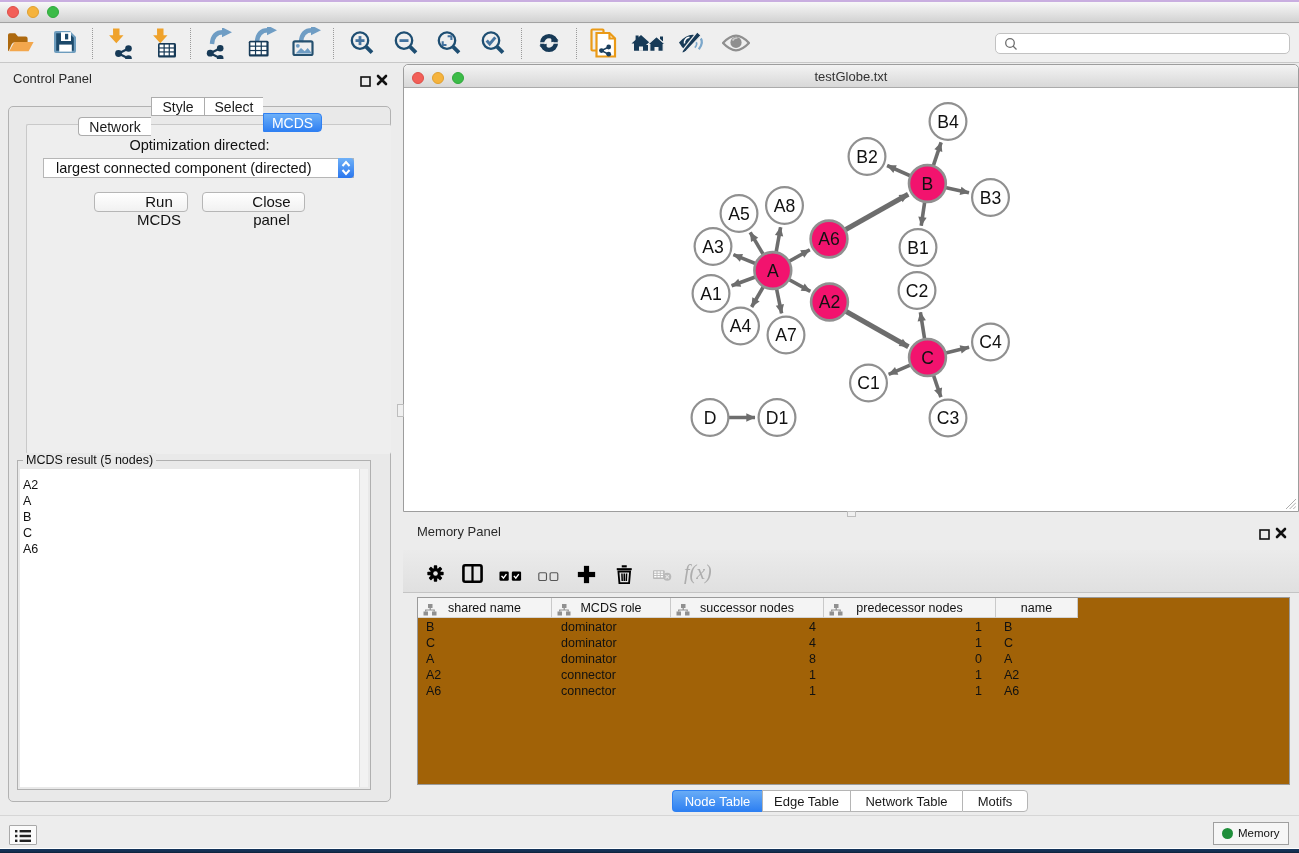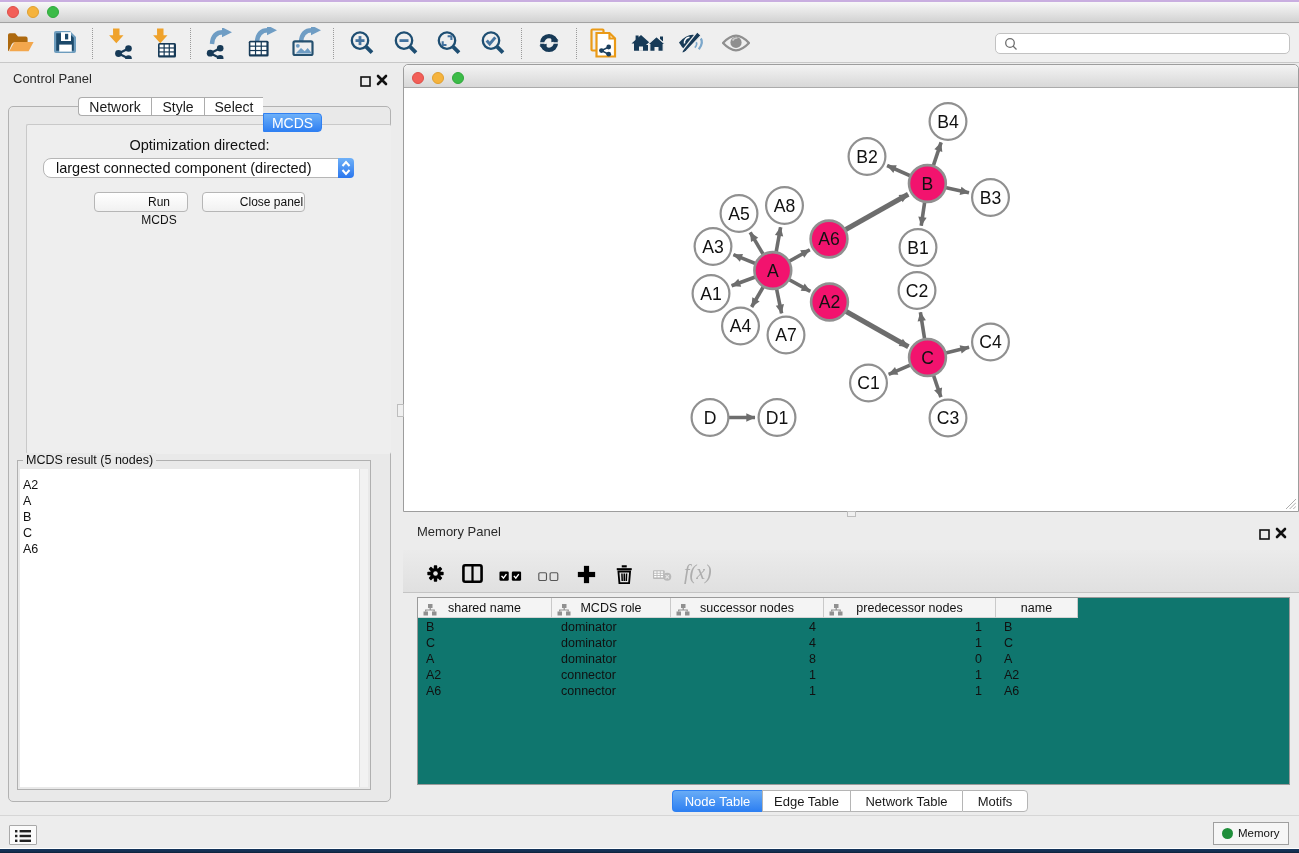--- a/index.html
+++ b/index.html
@@ -13,36 +13,36 @@
 .search { position:absolute; left:995px; top:9px; width:295px; height:21px; background:#fff; border:1px solid #c2c2c2; border-radius:5px; }
 .cpanel-title { left:13px; top:71px; font-size:13px; color:#2a2a2a; }
 .tabs { left:78px; top:97px; height:19px; display:flex; }
 .tab { box-sizing:border-box; height:19px; line-height:18px; font-size:14px; color:#1a1a1a; background:#fff; border:1px solid #acacac; border-right:none; text-align:center; }
 .tab.first { border-radius:4px 0 0 4px; }
 .tab.last { border-radius:0 4px 4px 0; border-right:1px solid #acacac; }
 .tab.sel { background:linear-gradient(#6db0f8,#3080f2); color:#fff; border-color:#3080f2;margin-top:16px; }
 .cp-outer { left:8px; top:106px; width:383px; height:696px; background:#e9e9e9; border:1px solid #b2b2b2; border-radius:5px; }
 .cp-inner { left:26px; top:124px; width:365px; height:330px; background:#eeeeee; border:1px solid #c9c9c9; border-radius:2px; border-right:none; border-bottom:none; }
 .optlabel { left:0; top:137px; width:399px; text-align:center; font-size:14.5px; color:#111; }
-.dropdown { left:43px; top:158px; width:311px; height:20px; background:#fff; border:1px solid #b6b6b6; border-radius:8px; font-size:14.5px; color:#111; line-height:18px; padding-left:12px; }
+.dropdown { left:43px; top:158px; width:311px; height:20px; background:#fff; border:1px solid #b6b6b6; border-radius:0; font-size:14.5px; color:#111; line-height:18px; padding-left:12px; }
 .stepper { position:absolute; right:-1px; top:-1px; width:16px; height:20px; border-radius:0 4px 4px 0; background:linear-gradient(#6fb1f8,#2a76ee); }
-.btn { position:absolute; height:20px; background:linear-gradient(#ffffff,#f1f1f1); border:1px solid #b6b6b6; border-radius:4px; font-size:12px; color:#111; text-align:center; line-height:18px;padding-left:36px; }
+.btn { position:absolute; height:20px; background:linear-gradient(#ffffff,#f1f1f1); border:1px solid #b6b6b6; border-radius:4px; font-size:15px; color:#111; text-align:center; line-height:18px;padding-left:36px; }
 .fieldset { left:17px; top:460px; width:354px; height:330px; border:1px solid #b0b0b0; }
 .legend { position:absolute; left:5px; top:-8px; background:#e9e9e9; padding:0 3px; font-size:12.5px; color:#111; z-index:3; }
 .mlist { position:absolute; left:2px; top:8px; right:2px; bottom:2px; background:#fff; font-size:12.5px; color:#111; padding-top:8px; }
 .mlist .it { padding-left:3px; height:16px; line-height:16px; }
 .sbtrack { position:absolute; right:0; top:0; bottom:0; width:9px; background:#f2f2f2; border-left:1px solid #dddddd; height:auto; }
 .netwin { left:403px; top:64px; width:896px; height:448px; background:#fff; border:1px solid #9d9d9d; border-radius:5px 5px 0 0; }
 .nettitle { position:absolute; left:0; top:0; right:0; height:23px; background:linear-gradient(#f3f3f3,#d8d8d8); border-bottom:1px solid #ababab; border-radius:5px 5px 0 0; }
 .nettitle .t { position:absolute; left:0; right:0; top:4px; text-align:center; font-size:13px; color:#333; }
 svg.net { position:absolute; left:0px; top:24px; }
 svg.net text { font-family:"Liberation Sans", sans-serif; }
 .tpanel-title { left:417px; top:524px; font-size:13px; color:#2a2a2a; }
 .ttoolbar { left:403px; top:550px; width:896px; height:43px; background:linear-gradient(#ebebeb,#e0e0e0); border-bottom:1px solid #c4c4c4; }
-.tbl { left:417px; top:597px; width:873px; height:188px; background:#0f766e; border:1px solid #9a9a9a; }
+.tbl { left:417px; top:597px; width:873px; height:188px; background:#a16207; border:1px solid #9a9a9a; }
 .th { position:absolute; top:0; height:20px; background:#f4f4f4; border-right:1px solid #c9c9c9; border-bottom:1px solid #d4d4d4; font-size:12.5px; color:#111; text-align:center; line-height:20px; }
 .th .hic { position:absolute; left:5px; top:4px; }
 .cell { position:absolute; height:16px; line-height:16px; font-size:12.5px; color:#111; }
 .bottabs { left:672px; top:790px; height:22px; display:flex; }
 .btab { box-sizing:border-box; height:22px; line-height:21px; font-size:13px; color:#1a1a1a; background:#fff; border:1px solid #b5b5b5; border-right:none; text-align:center; }
 .btab.first { border-radius:4px 0 0 4px; }
 .btab.last { border-radius:0 4px 4px 0; border-right:1px solid #b5b5b5; }
 .btab.sel { background:linear-gradient(#68acf6,#2e80f2); color:#fff; border-color:#2e80f2; }
 .statusbar { left:0; top:815px; width:1299px; height:33px; background:#ededed; border-top:1px solid #d6d6d6; }
 .sbtn { position:absolute; left:9px; top:9px; width:28px; height:20px; box-sizing:border-box; background:#fbfbfb; border:1px solid #a9a9a9; border-radius:1px; text-align:center; padding-top:2.5px; }
@@ -236,21 +236,21 @@
 <div class="abs cpanel-title">Control Panel</div>
 <div class="abs" style="left:360px; top:73px;"><svg width="11" height="11" viewBox="0 0 11 11" xmlns="http://www.w3.org/2000/svg">
       <rect x="1" y="1" width="9" height="9" fill="none" stroke="#111" stroke-width="1.6"></rect>
     </svg></div>
 <div class="abs" style="left:376px; top:72px;"><svg width="12" height="12" viewBox="0 0 12 12" xmlns="http://www.w3.org/2000/svg">
       <path d="M2,2 L10,10 M10,2 L2,10" stroke="#111" stroke-width="2.6" stroke-linecap="round"></path>
     </svg></div>
 <div class="abs cp-outer"></div>
 <div class="abs cp-inner"></div>
 <div class="abs tabs">
-  <div class="tab first" style="width:73px;">Network</div>
+  <div class="tab first" style="width:73px;margin-top:20px;">Network</div>
     <div class="tab" style="width:53px;">Style</div>
     <div class="tab" style="width:59px;">Select</div>
     <div class="tab last sel" style="width:59px;">MCDS</div>
 </div>
 <div class="abs optlabel">Optimization directed:</div>
 <div class="abs dropdown">largest connected component (directed)
   <div class="stepper"><svg width="16" height="20" viewBox="0 0 16 20" xmlns="http://www.w3.org/2000/svg">
         <path d="M4.5,8 L8,4 L11.5,8" fill="none" stroke="#fff" stroke-width="2"></path>
         <path d="M4.5,12 L8,16 L11.5,12" fill="none" stroke="#fff" stroke-width="2"></path>
       </svg></div>
@@ -266,20 +266,21 @@
       <div class="it">C</div>
       <div class="it">A6</div>
     <div class="sbtrack"></div>
   </div>
 </div>
 <div class="abs netwin">
   <div class="nettitle">
     <div class="tl" style="left:8px; top:7px; background:#f25f58; border:0.5px solid #dd4f49;"></div>
     <div class="tl" style="left:28px; top:7px; background:#f5b33d; border:0.5px solid #e0a02f;"></div>
     <div class="tl" style="left:48px; top:7px; background:#3cbb48; border:0.5px solid #2fa93c;"></div>
+    <div class="t">testGlobe.txt</div>
   </div>
   <svg class="net" width="895" height="422" viewBox="0 0 895 422" xmlns="http://www.w3.org/2000/svg">
 <defs>
         <marker id="arw" markerUnits="userSpaceOnUse" markerWidth="12" markerHeight="10" viewBox="0 0 10 10" refX="9.2" refY="5" orient="auto">
           <path d="M0.5,0.8 L9.6,5 L0.5,9.2 z" fill="#6d6d6d"></path>
         </marker>
       </defs>
 <line x1="366.9" y1="182.2" x2="327.6" y2="196.8" stroke="#6d6d6d" stroke-width="3.6" marker-end="url(#arw)"></line>
 <line x1="366.9" y1="180.8" x2="329.4" y2="165.7" stroke="#6d6d6d" stroke-width="3.6" marker-end="url(#arw)"></line>
 <line x1="367.8" y1="179.8" x2="346.2" y2="143.4" stroke="#6d6d6d" stroke-width="3.6" marker-end="url(#arw)"></line>

